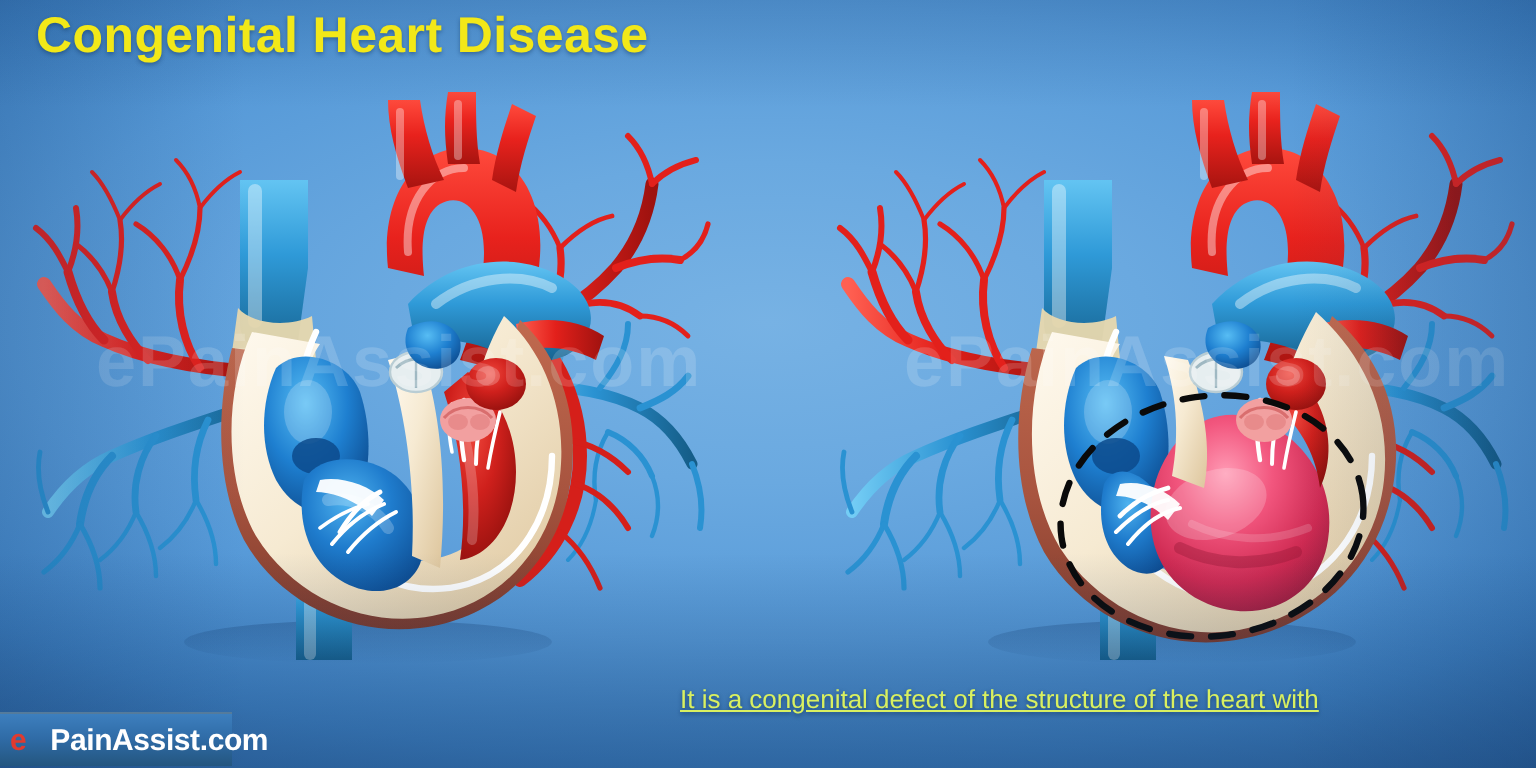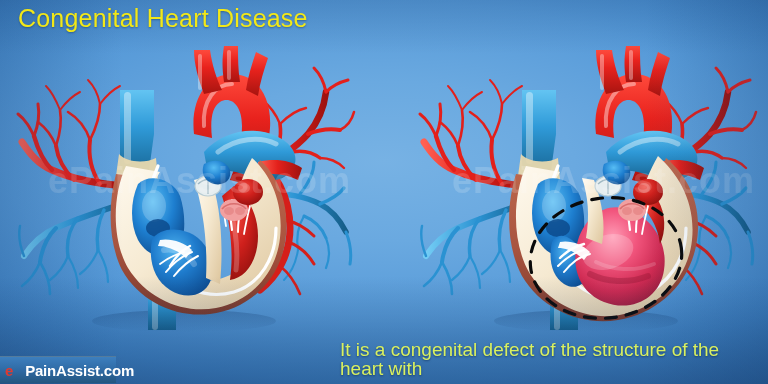--- a/index.html
+++ b/index.html
@@ -12,21 +12,21 @@
   #vignette{
     position:absolute;inset:0;pointer-events:none;
     background:
       linear-gradient(to bottom, rgba(20,60,110,.18) 0%, rgba(0,0,0,0) 14%, rgba(0,0,0,0) 72%, rgba(18,56,104,.42) 100%),
       linear-gradient(to right, rgba(20,60,110,.22) 0%, rgba(0,0,0,0) 16%, rgba(0,0,0,0) 84%, rgba(20,60,110,.22) 100%);
   }
 
   
   #title{
     position:absolute;left:18px;top:4px;
-    font-size:25px;font-weight:normal;color:#f2e818;letter-spacing:.2px;
+    font-size:25px;font-weight:bold;color:#f2e818;letter-spacing:.2px;
     text-shadow:0 1px 2px rgba(14,46,86,.45);
     white-space:nowrap;
   }
 
   
   .heart-fig{position:absolute;top:34px;width:348px;height:300px;}
   #fig-normal{left:8px;}
   #fig-chf{left:410px;}
   .heart-fig svg{display:block;width:100%;height:100%;}
 
@@ -34,22 +34,23 @@
   .fig-label{
     position:absolute;color:#ffffff;font-size:13.5px;font-weight:bold;
     text-shadow:0 1px 3px rgba(10,40,80,.75);white-space:nowrap;
   }
   #label-normal{left:18px;top:311px;}
   #label-chf{left:438px;top:311px;}
 
   
   #caption{
     position:absolute;left:340px;top:340px;width:424px;
-    color:#d9f060;font-size:19px;line-height:19px;
+    color:#d9f060;font-size:13px;line-height:19px;
     text-shadow:0 1px 2px rgba(10,40,80,.6);
+    text-decoration:underline;
   }
 
   
   #logo{
     position:absolute;left:0px;top:356px;width:116px;height:26px;
     background:linear-gradient(to bottom,#3d7fbe 0%,#2f6ba6 48%,#24567f 100%);
     border-top:1px solid rgba(255,255,255,.22);
     display:flex;align-items:center;
   }
   #logo .txt{font-size:15px;font-weight:bold;padding-left:5px;letter-spacing:-.2px;}

